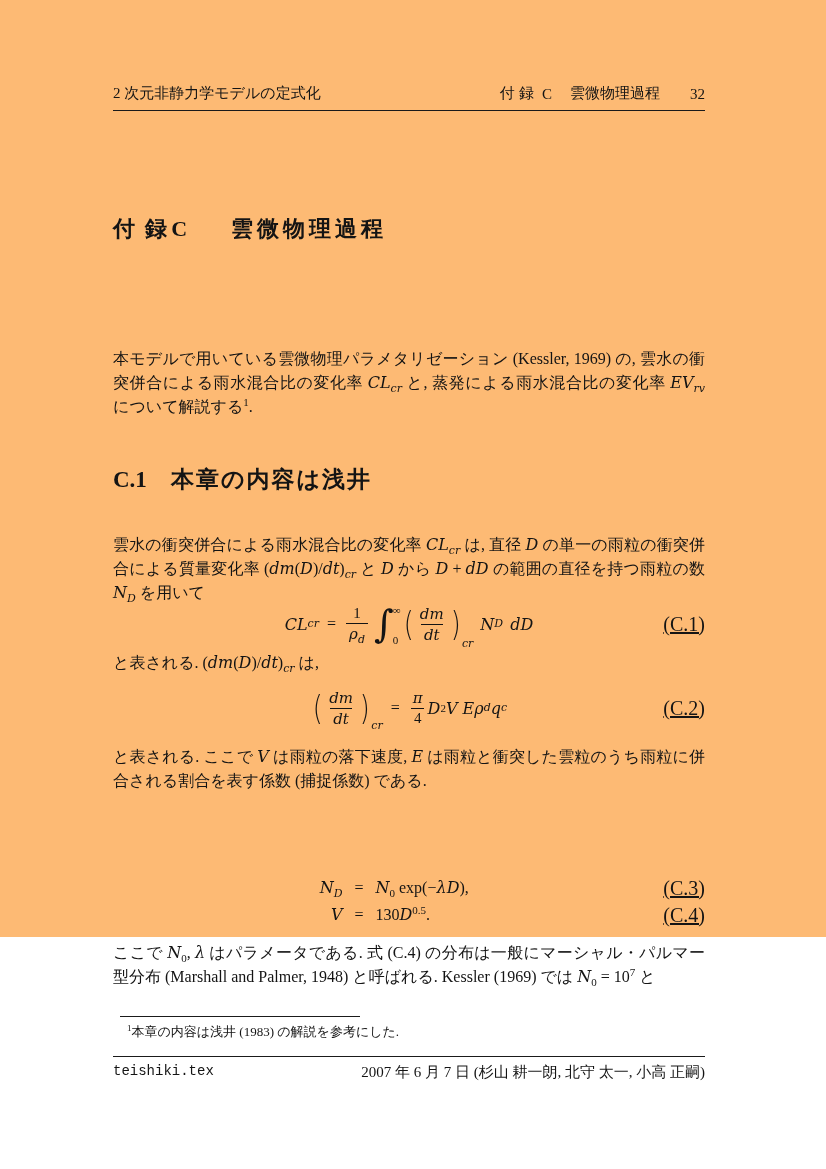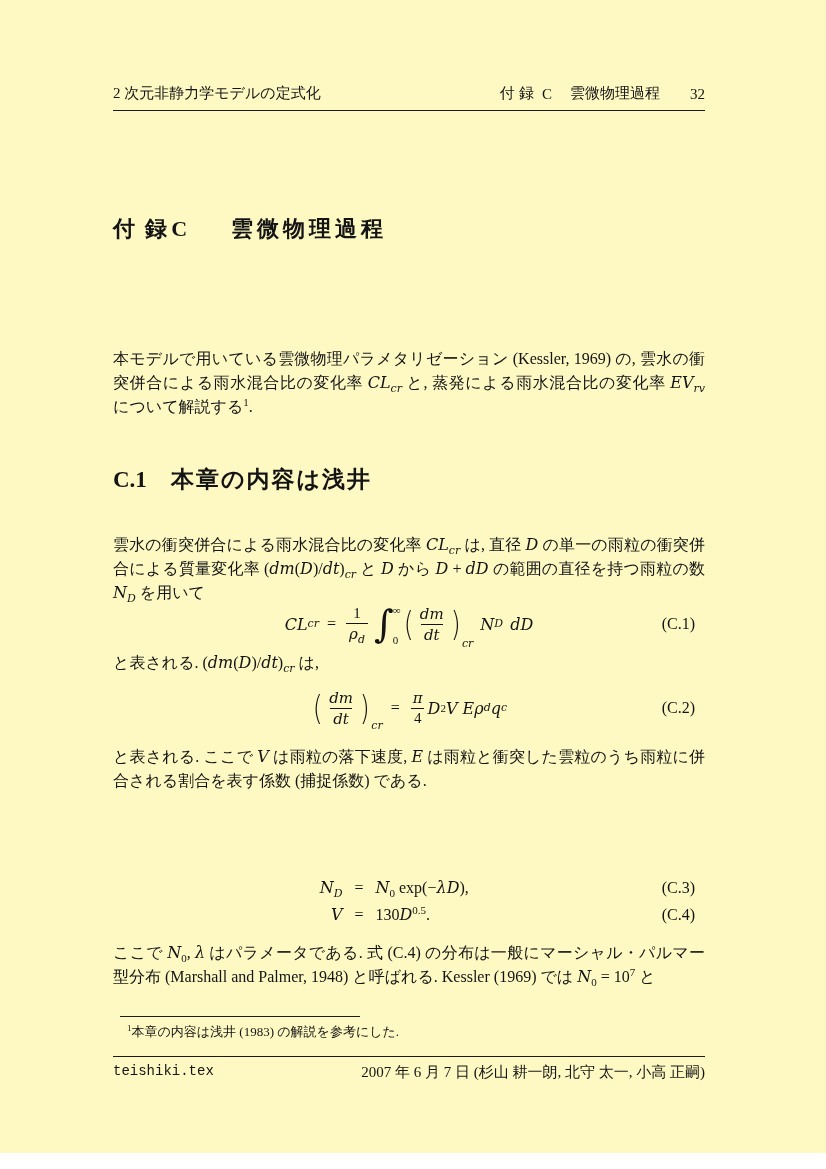--- a/index.html
+++ b/index.html
@@ -1,18 +1,18 @@
 <!DOCTYPE html>
 <html><head>
 <meta charset="utf-8">
 <style>
   html,body { margin:0; padding:0; background:#ffffff; }
   body { width:826px; height:1169px; overflow:hidden; }
   .page {
-    position:relative; width:826px; height:1153px; background:#fef9c3;
+    position:relative; width:826px; height:937px; background:#fdba74;
     font-family:"Liberation Serif","DejaVu Serif",serif;
     color:#141414; -webkit-font-smoothing:antialiased;
   }
   .abs { position:absolute; }
   .col { left:113px; width:592px; }
 
   
   .header {
     top:84px; display:flex; justify-content:space-between; align-items:flex-end;
     font-size:15px; border-bottom:1.5px solid #1a1a1a; padding-bottom:7px;
@@ -37,21 +37,21 @@
   
   .para { font-size:16px; line-height:24px; text-align:justify; }
   .rm  { font-family:"Liberation Serif","DejaVu Serif",serif; font-style:normal; }
   .mi  { font-family:"DejaVu Serif",serif; font-style:italic; }
   sub, sup { font-size:11px; line-height:0; }
   sub.misub { font-family:"DejaVu Serif",serif; font-style:italic; }
   sub.sub, sup.sup { font-family:"Liberation Serif",serif; font-style:normal; }
 
   
   .eq-block { left:113px; width:592px; display:flex; align-items:center; justify-content:center; font-size:16px; }
-  .eqnum { position:absolute; right:10px; font-size:16px; }
+  .eqnum { position:absolute; right:0; font-size:20px;text-decoration:underline; }
   .eq-content { display:flex; align-items:center; white-space:nowrap; }
   .rel { padding:0 8px; }
   .frac { display:inline-flex; flex-direction:column; align-items:center; vertical-align:middle; font-size:15px; margin:0 2px; }
   .fnum { display:block; padding:0 3px 1px; text-align:center; }
   .fden { display:block; border-top:1px solid #141414; padding:1px 3px 0; text-align:center; }
   .intwrap { display:inline-flex; align-items:center; margin:0 1px 0 4px; }
   .intsym { font-size:38px; line-height:38px; font-family:"DejaVu Serif",serif; }
   .intlims { display:inline-flex; flex-direction:column; justify-content:space-between; height:42px; font-size:11px; margin-left:-1px; padding-top:1px; }
   .bigp { font-size:34px; line-height:30px; font-weight:200; font-family:"DejaVu Sans",sans-serif; transform:scaleX(.75); }
   .parsub { align-self:flex-end; margin-bottom:2px; }

